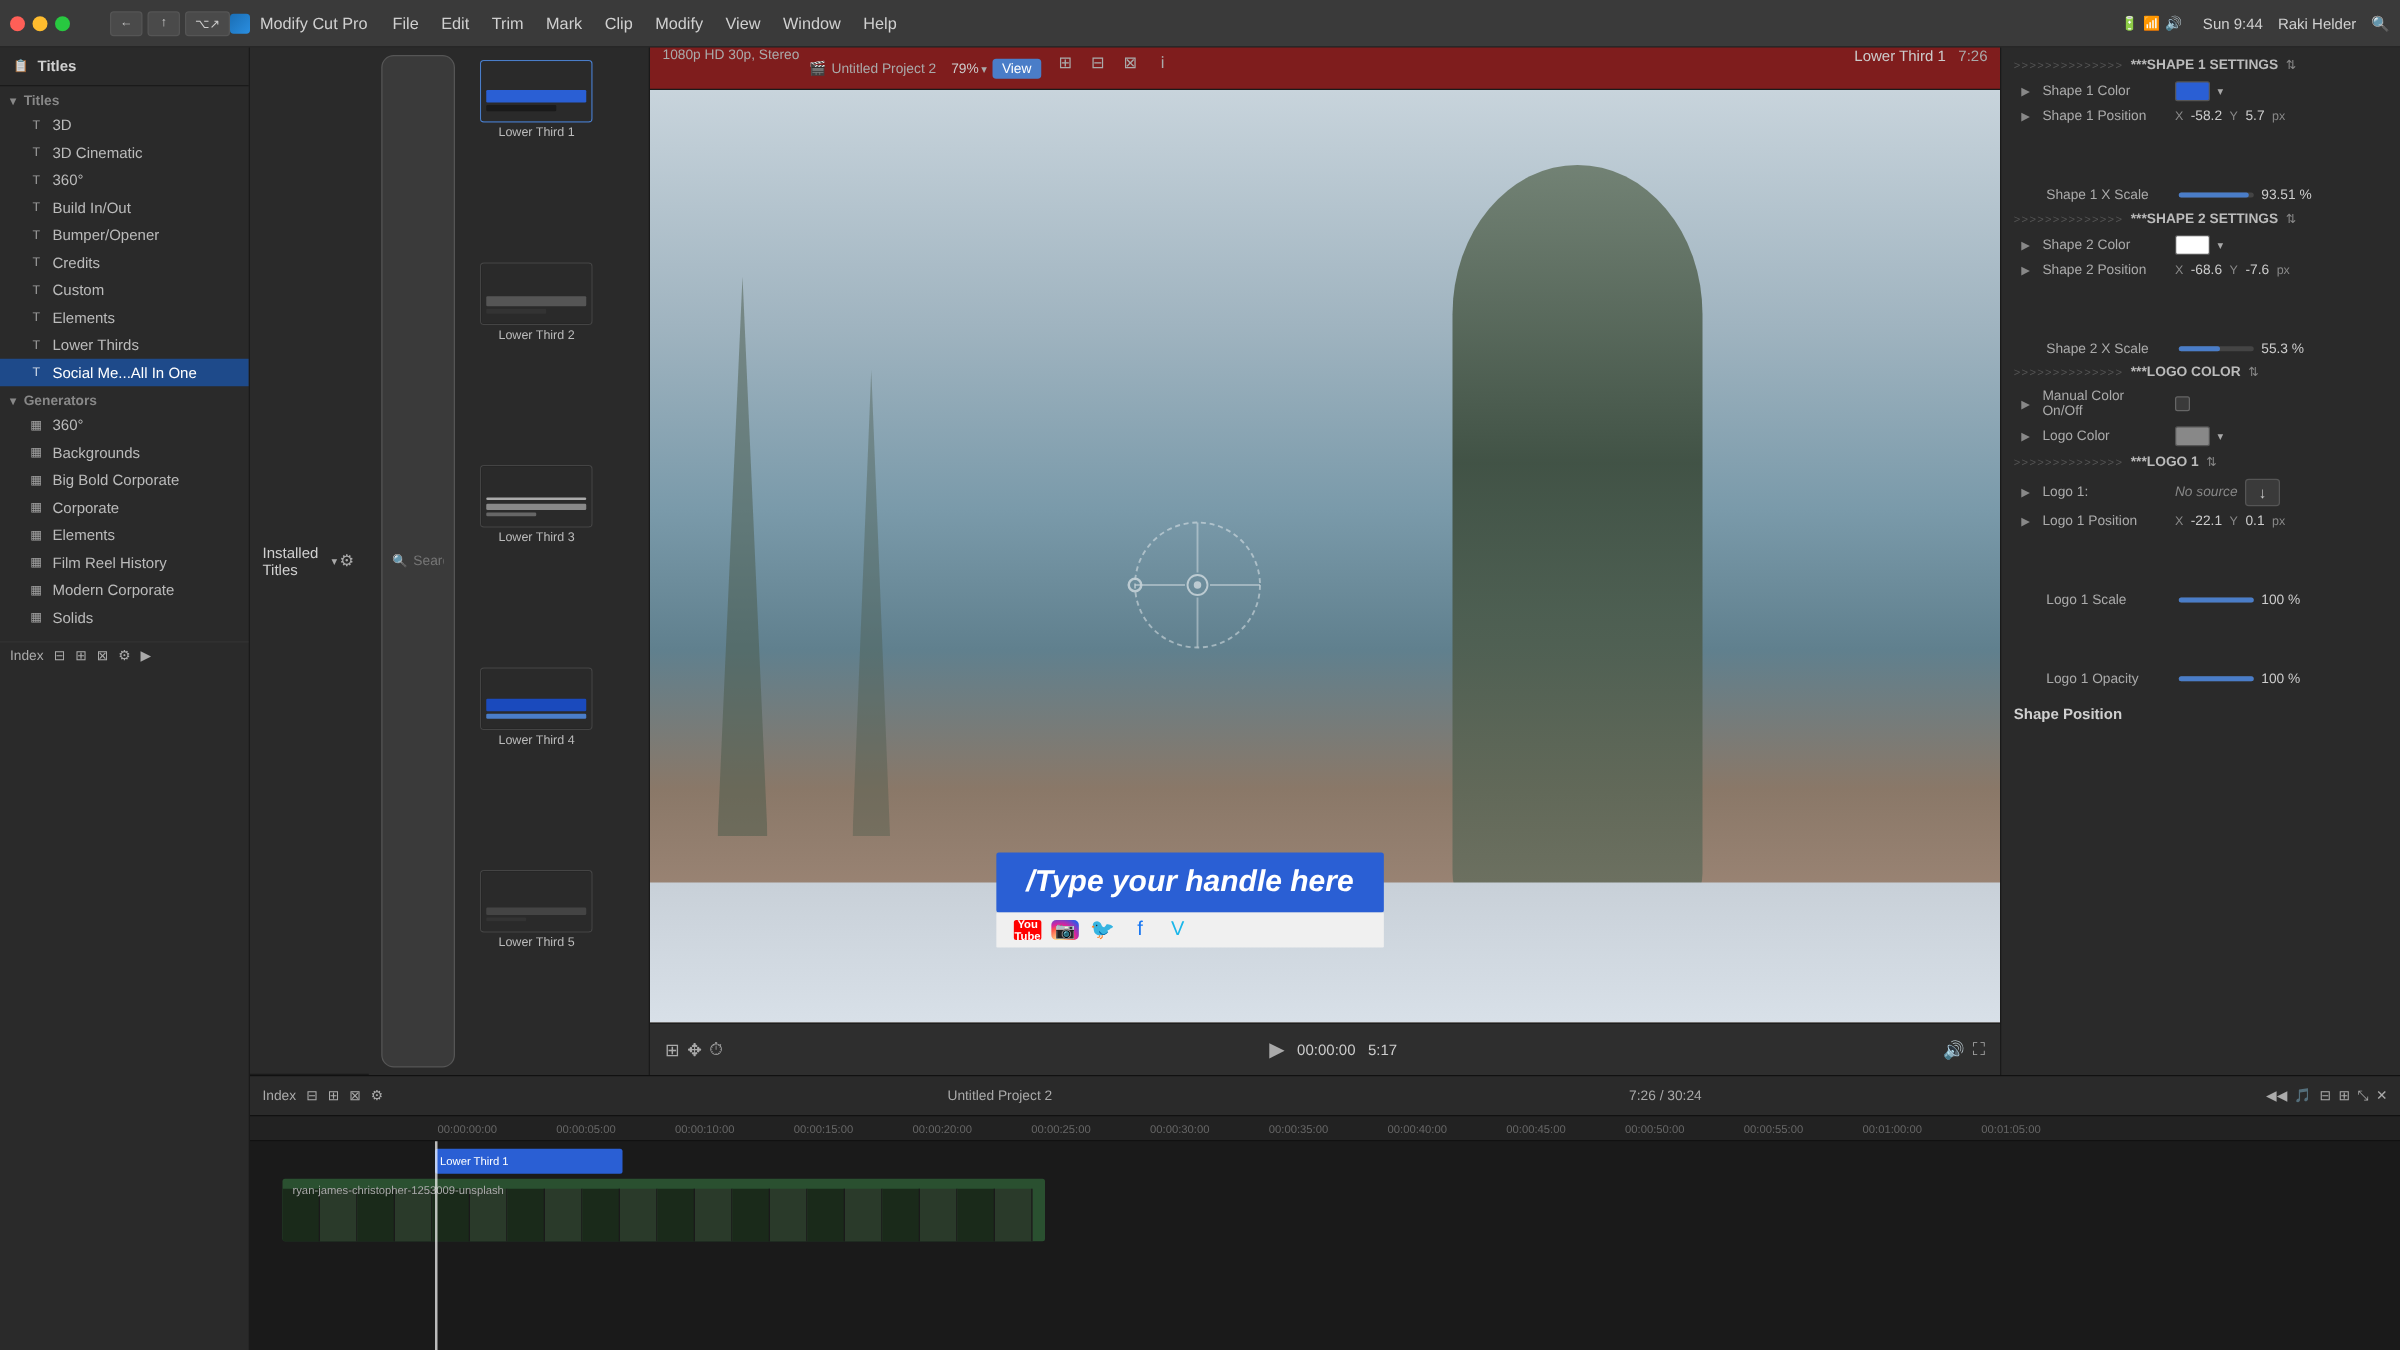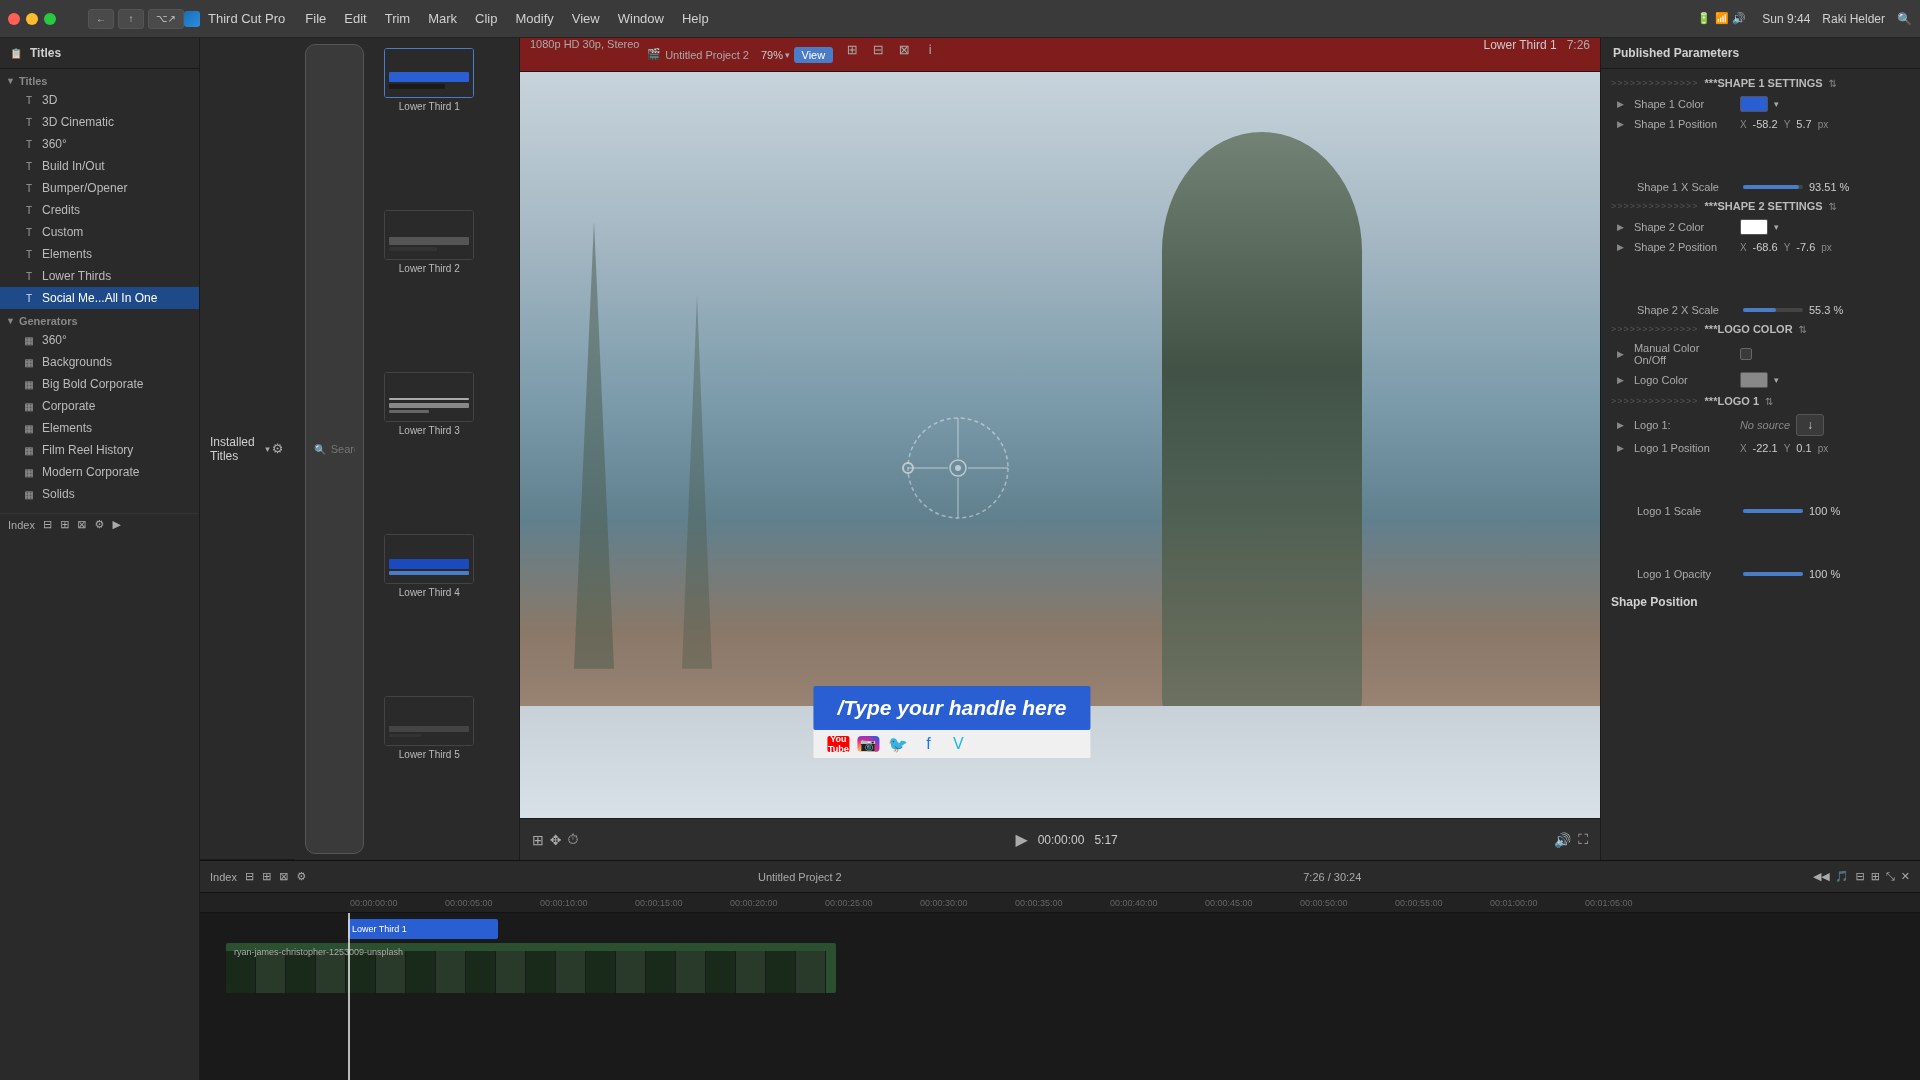--- a/index.html
+++ b/index.html
@@ -55,21 +55,21 @@
 
     
     .preview-area { flex: 1; background: #1a1a1a; display: flex; flex-direction: column; }
     .preview-header { height: 34px; background: #7f1d1d; border-bottom: 1px solid #1a1a1a; display: flex; padding: 0 10px; }
     .preview-info { font-size: 11px; color: #aaa; }
     .preview-title { margin-left: auto; font-size: 12px; color: #ccc; }
     .preview-time { font-size: 12px; color: #aaa; margin-left: 10px; }
     .preview-canvas { flex: 1; position: relative; overflow: hidden; display: flex; align-items: center; justify-content: center; }
     .preview-overlay { position: absolute; bottom: 80px; left: 50%; transform: translateX(-50%); text-align: center; }
     .lower-third-bg { background: #2a5fd4; padding: 10px 24px; border-radius: 2px; min-width: 260px; }
-    .lower-third-text { color: #fff; font-size: 21px; font-style: italic; font-weight: 600; }
+    .lower-third-text { color: #fff; font-size: 24px; font-style: italic; font-weight: 600; }
     .social-icons-bar { background: #f0f0f0; padding: 6px 14px; display: flex; gap: 8px; align-items: center; margin-top: 0; border-radius: 1px; }
     .social-icon { width: 22px; height: 16px; display: flex; align-items: center; justify-content: center; font-size: 13px; }
     .preview-controls { height: 42px; background: #2e2e2e; border-top: 1px solid #1a1a1a; display: flex; align-items: center; justify-content: center; gap: 16px; padding: 0 12px; }
     .ctrl-btn { color: #aaa; font-size: 14px; cursor: pointer; }
     .timecode { font-size: 12px; color: #ccc; font-variant-numeric: tabular-nums; }
     .circle-handle { position: absolute; top: 50%; left: 50%; transform: translate(-50%, -50%); }
     .circle-handle svg { width: 120px; height: 120px; opacity: 0.6; }
 
     
     .right-panel { width: 320px; background: #2a2a2a; border-left: 1px solid #1a1a1a; display: flex; flex-direction: column; }
@@ -128,21 +128,21 @@
     <div class="tl tl-yellow"></div>
     <div class="tl tl-green"></div>
   </div>
   <div class="title-toolbar">
     <div class="toolbar-btn">←</div>
     <div class="toolbar-btn">↑</div>
     <div class="toolbar-btn" style="width:36px">⌥↗</div>
   </div>
   <div class="titlebar-app">
     <div class="titlebar-app-icon"></div>
-    <span>Third Cut Pro</span>
+    <span>Modify Cut Pro</span>
   </div>
   <div class="titlebar-menus">
     <span>File</span>
     <span>Edit</span>
     <span>Trim</span>
     <span>Mark</span>
     <span>Clip</span>
     <span>Modify</span>
     <span>View</span>
     <span>Window</span>
@@ -414,23 +414,20 @@
             <span class="timecode">5:17</span>
           </div>
           <div style="display:flex;gap:6px;align-items:center;">
             <span class="ctrl-btn">🔊</span>
             <span class="ctrl-btn">⛶</span>
           </div>
         </div>
       </div>
 
       <div class="right-panel">
-        <div class="right-panel-header">
-          <span class="right-panel-title">Published Parameters</span>
-        </div>
 
         <div class="params-list">
 
           <div class="param-section">
             <span class="param-section-dividers">&gt;&gt;&gt;&gt;&gt;&gt;&gt;&gt;&gt;&gt;&gt;&gt;&gt;&gt;</span>
             <span class="param-section-title">***SHAPE 1 SETTINGS</span>
             <span style="font-size:10px;color:#888;cursor:pointer;">⇅</span>
           </div>
 
           <div class="param-row">

